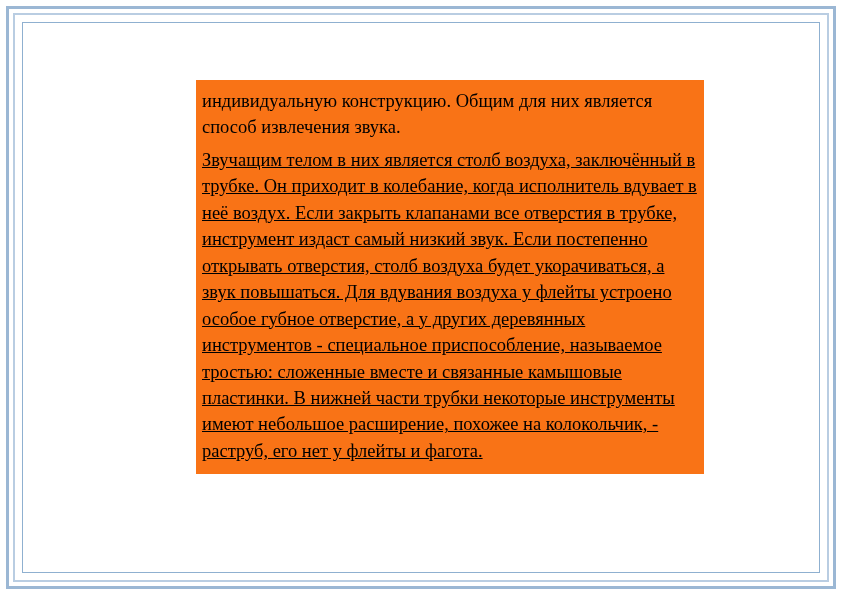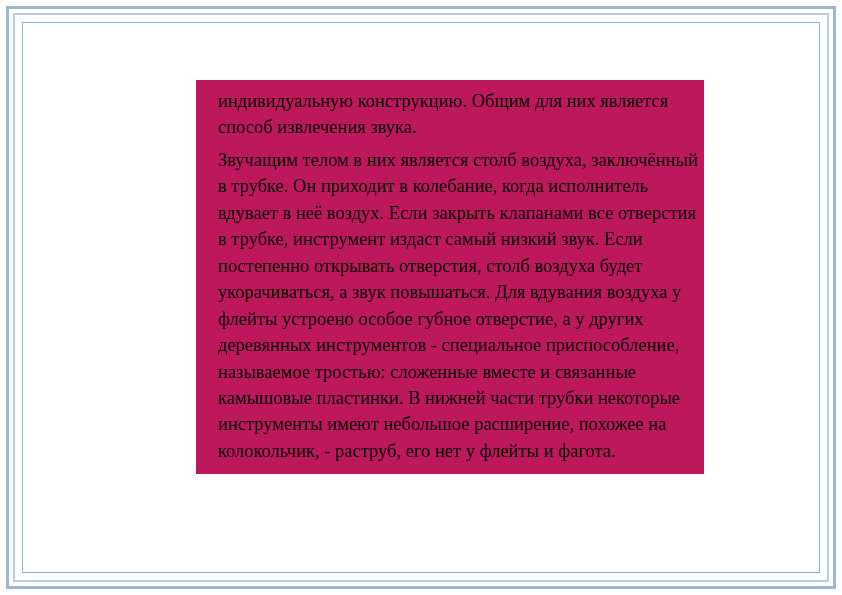--- a/index.html
+++ b/index.html
@@ -46,34 +46,35 @@
     right: 22px;
     bottom: 22px;
     border: 1px solid #8fb0d0;
     box-sizing: border-box;
   }
   .content-block {
     position: absolute;
     left: 196px;
     top: 80px;
     width: 508px;
-    background: #be185d;
-    padding: 8px 6px 10px 22px;
+    background: #f97316;
+    padding: 8px 6px 10px 6px;
     box-sizing: border-box;
   }
   .para {
     font-size: 18.5px;
     line-height: 1.43;
     color: #000000;
     margin: 0 0 6px 0;
     text-align: left;
     font-family: "Liberation Serif", serif;
   }
   .para:last-child {
     margin-bottom: 0;
+    text-decoration: underline;
   }
 </style>
 </head>
 <body>
 
 <div class="slide">
 
   <div class="frame-outer"></div>
   <div class="frame-mid"></div>
   <div class="frame-inner"></div>

